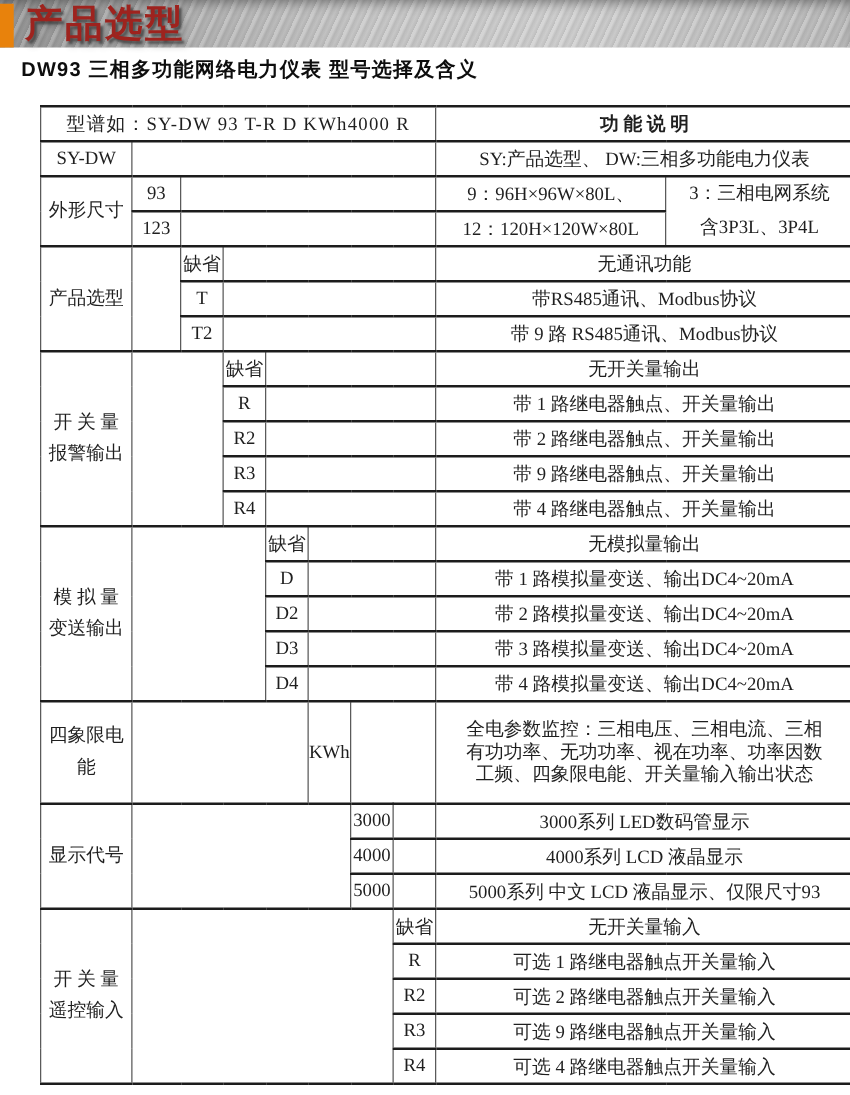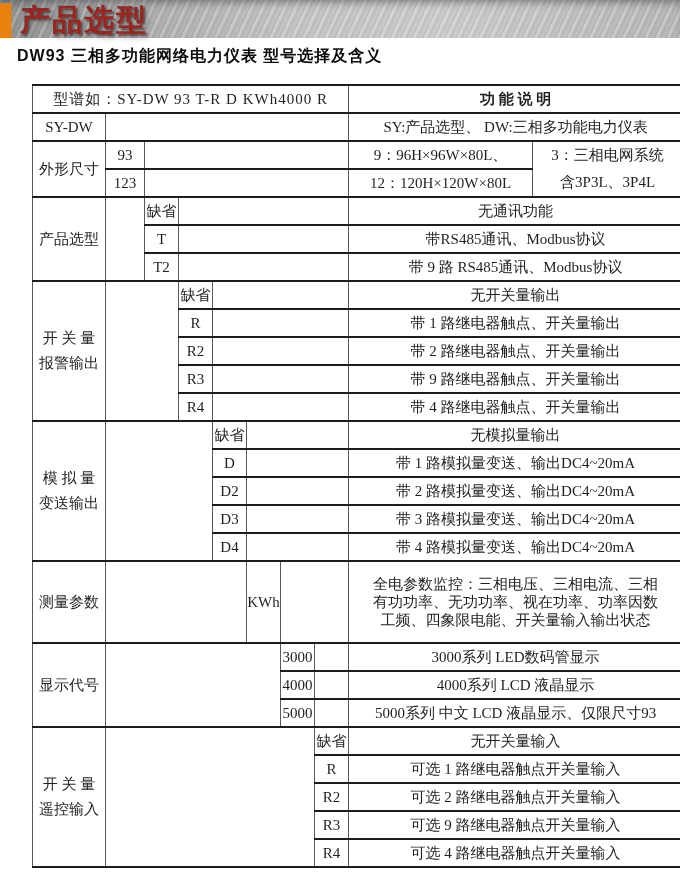--- a/index.html
+++ b/index.html
@@ -173,21 +173,21 @@
       <td colspan="3" class="c-empty"></td>
       <td colspan="2" class="c-desc">带 3 路模拟量变送、输出DC4~20mA</td>
     </tr>
     <tr>
       <td class="c-code">D4</td>
       <td colspan="3" class="c-empty"></td>
       <td colspan="2" class="c-desc">带 4 路模拟量变送、输出DC4~20mA</td>
     </tr>
 
     <tr class="tall">
-      <td class="c-label">测量参数</td>
+      <td class="c-label">四象限电能</td>
       <td colspan="4" class="c-empty"></td>
       <td class="c-code">KWh</td>
       <td colspan="2" class="c-empty"></td>
       <td colspan="2" class="c-wrap">全电参数监控：三相电压、三相电流、三相
 有功功率、无功功率、视在功率、功率因数
 工频、四象限电能、开关量输入输出状态</td>
     </tr>
 
     <tr>
       <td rowspan="3" class="c-label">显示代号</td>

